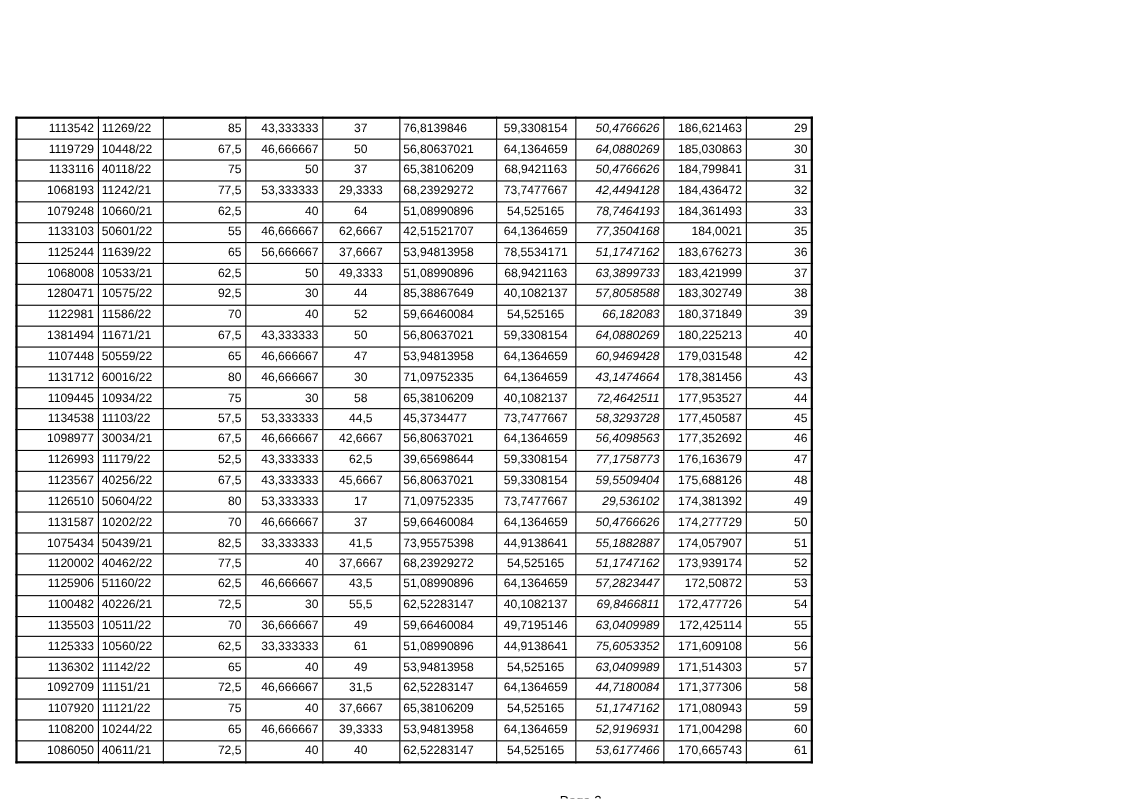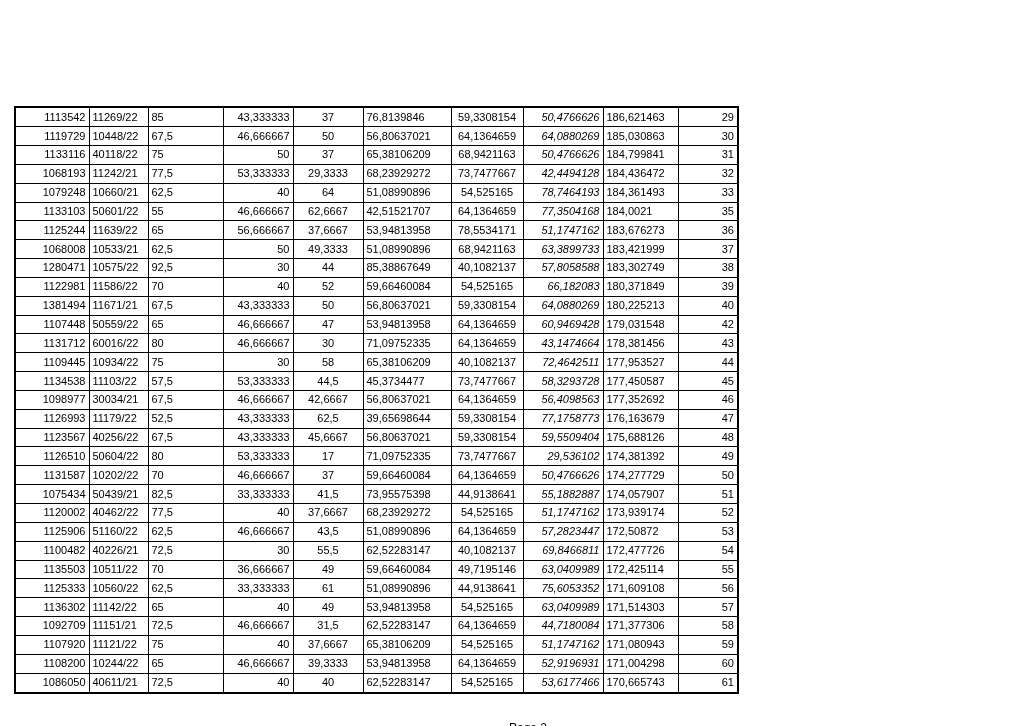--- a/index.html
+++ b/index.html
@@ -39,27 +39,27 @@
     line-height: 1;
     padding: 0 3px;
     vertical-align: middle;
     white-space: nowrap;
     overflow: hidden;
     background: #ffffff;
   }
   
   td.c1  { text-align: right; }
   td.c2  { text-align: left;  }
-  td.c3  { }
+  td.c3  { text-align: right; }
   td.c4  { text-align: right; }
   td.c5  { text-align: center; }
   td.c6  { text-align: left; }
   td.c7  { text-align: center; }
   td.c8  { text-align: right; font-style: italic; }
-  td.c9  { text-align: left; }
+  td.c9  { text-align: right; }
   td.c10 { text-align: right; }
   .page-footer {
     position: absolute;
     left: 0;
     top: 682px;
     width: 1024px;
     text-align: center;
     font-size: 12px;
     color: #000000;
     padding-left: 16px;

